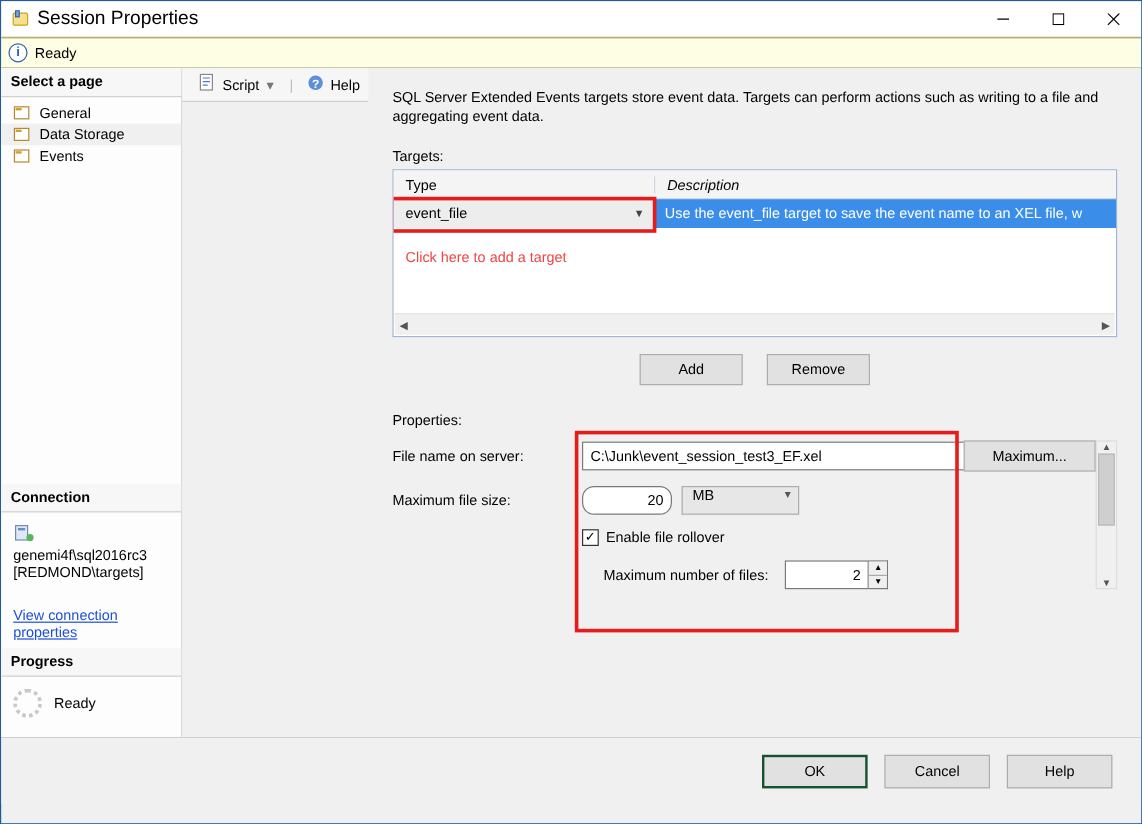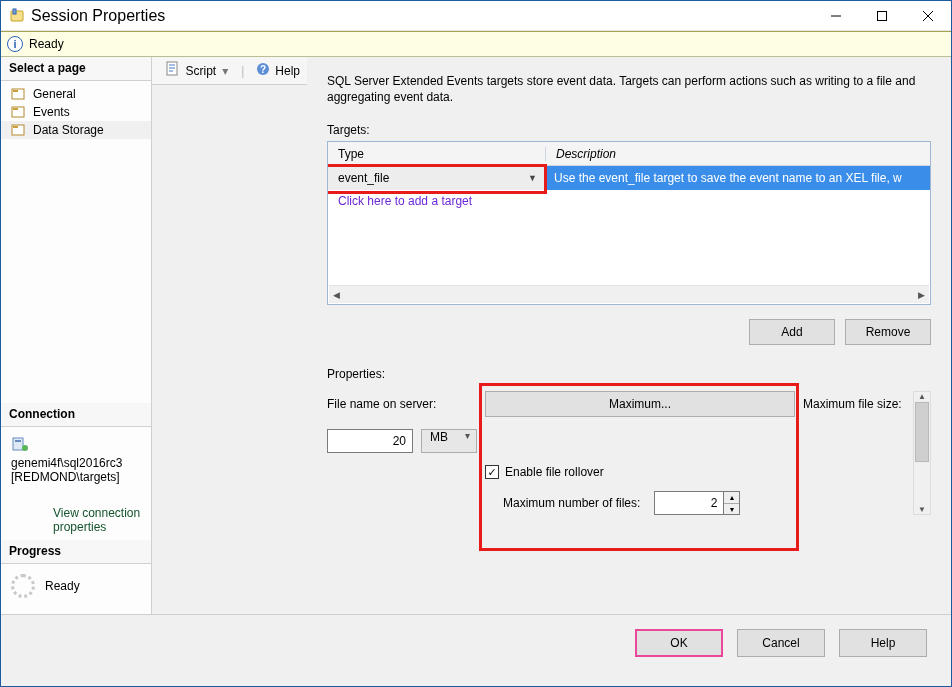--- a/index.html
+++ b/index.html
@@ -88,24 +88,23 @@
   .page-item .pico {
     width: 16px; height: 14px;
     display:inline-flex;align-items:center;justify-content:center;
   }
   .conn-block { margin-top: auto; }
   .conn-body { padding: 8px 10px; font-size: 12px; }
   .conn-body .srv-icon {
     float: left; margin-right: 6px;
   }
   .conn-link {
-    display: block; color: #14532d; 
+    display: block; color: #1d4ed8; text-decoration: underline;
     padding: 14px 10px 6px;
     clear: both;
-    margin-left: 42px;
   }
   .progress-body {
     display: flex; align-items: center;
     padding: 10px 10px 16px;
     gap: 10px;
   }
   .spinner {
     width: 24px; height: 24px;
     border: 3px dotted #c8c8c8;
     border-radius: 50%;
@@ -135,21 +134,21 @@
     flex: 1;
     position: relative;
   }
   .desc { margin-bottom: 18px; font-size: 12px; line-height: 1.35; }
   .lbl { font-size: 12px; }
   
   .targets-grid {
     margin-top: 4px;
     border: 1px solid #9fb7d4;
     background: #fff;
-    height: 164px;
+    height: 140px;
     overflow: hidden;
     position: relative;
   }
   .grid-head {
     display: flex;
     background: #f4f4f4;
     border-bottom: 1px solid #cfd6e2;
     height: 24px;
     align-items: center;
     font-size: 12px;
@@ -171,38 +170,38 @@
   }
   .cell-desc {
     flex: 1;
     background: #3a8de8;
     color: #fff;
     display: flex; align-items: center;
     padding-left: 8px;
     white-space: nowrap; overflow: hidden;
   }
   .grid-placeholder {
-    color: #6d28d9;
-    padding: 4px 10px;
+    color: #ef4444;
+    padding: 17px 10px;
     font-size: 12px;
   }
   .grid-hscroll {
     position: absolute; left: 1px; right: 1px; bottom: 1px;
     height: 18px;
     background: #f0f0f0;
     border-top: 1px solid #e2e2e2;
     display: flex; align-items: center;
     justify-content: space-between;
     padding: 0 4px;
     font-size: 9px; color: #555;
   }
   .hl1 { position:absolute; border: 3px solid #e81b1b; pointer-events:none; }
   
   .add-remove {
-    display: flex; justify-content: flex-end; gap: 10px;
+    display: flex; justify-content: center; gap: 20px;
     margin-top: 14px; margin-right: 0px;
   }
   .btn {
     min-width: 86px; height: 26px;
     background: #e1e1e1; border: 1px solid #adadad;
     font-size: 12px;
     display: inline-flex; align-items: center; justify-content: center;
     padding: 0 14px;
   }
   
@@ -268,21 +267,21 @@
   
   .bottom-bar {
     border-top: 1px solid #cfcfcf;
     height: 56px;
     display: flex; align-items: center; justify-content: flex-end;
     gap: 14px;
     padding-right: 24px;
     background: #f0f0f0;
   }
   .bottom-bar .btn { min-width: 88px; height: 28px; }
-  .btn.primary { border: 2px solid #ec4899; background: #e1e1e1; }
+  .btn.primary { border: 2px solid #14532d; background: #e1e1e1; }
 </style>
 </head>
 <body>
 
 <div class="titlebar">
   <span class="app-icon">
     <svg width="16" height="16" viewBox="0 0 16 16">
       <rect x="2" y="3" width="12" height="10" rx="1" fill="#f7e08b" stroke="#c7a227"></rect>
       <rect x="4" y="1" width="3" height="5" fill="#7aa8e6" stroke="#2f61a8"></rect>
     </svg>
@@ -320,37 +319,37 @@
     <div class="page-list">
       <div class="page-item">
         <span class="pico">
             <svg width="16" height="14">
               <rect x="1" y="2" width="12" height="10" fill="#fff" stroke="#b58a2d"></rect>
               <rect x="2" y="3" width="5" height="2" fill="#c7a03a"></rect>
             </svg>
           </span>
         <span>General</span>
       </div>
+      <div class="page-item selected">
+        <span class="pico">
+            <svg width="16" height="14">
+              <rect x="1" y="2" width="12" height="10" fill="#fff" stroke="#b58a2d"></rect>
+              <rect x="2" y="3" width="5" height="2" fill="#c7a03a"></rect>
+            </svg>
+          </span>
+        <span>Data Storage</span>
+      </div>
       <div class="page-item">
         <span class="pico">
             <svg width="16" height="14">
               <rect x="1" y="2" width="12" height="10" fill="#fff" stroke="#b58a2d"></rect>
               <rect x="2" y="3" width="5" height="2" fill="#c7a03a"></rect>
             </svg>
           </span>
         <span>Events</span>
-      </div>
-      <div class="page-item selected">
-        <span class="pico">
-            <svg width="16" height="14">
-              <rect x="1" y="2" width="12" height="10" fill="#fff" stroke="#b58a2d"></rect>
-              <rect x="2" y="3" width="5" height="2" fill="#c7a03a"></rect>
-            </svg>
-          </span>
-        <span>Data Storage</span>
       </div>
     </div>
 
     <div class="conn-block">
       <div class="section-hdr">Connection</div>
       <div class="conn-body">
         <span class="srv-icon">
           <svg width="18" height="18">
               <rect x="2" y="3" width="10" height="12" fill="#dfe9f5" stroke="#6b8bbf"></rect>
               <rect x="4" y="5" width="6" height="2" fill="#6b8bbf"></rect>
@@ -422,25 +421,26 @@
         <div class="btn">Add</div>
         <div class="btn">Remove</div>
       </div>
 
       <div class="lbl props-label">Properties:</div>
 
       <div class="props-area">
         <div style="position:relative; flex:1;">
           <div class="props-form">
             <span>File name on server:</span>
+            <input class="txt" style="width: 360px;" value="C:\Junk\event_session_test3_EF.xel">
             <div class="btn" style="min-width:78px">Maximum...</div>
 
             <span>Maximum file size:</span>
             <div style="display:flex; gap:8px; align-items:center;">
-              <input class="txt num" style="width: 86px;" value="20">
+              <input class="txt num" style="width: 75px; border-radius: 10px;" value="20">
               <div class="sel">
                 <span>MB</span>
               </div>
             </div>
             <span></span>
 
             <span></span>
             <div class="chk-row">
               <span class="chk">✓</span>
               <span>Enable file rollover</span>

